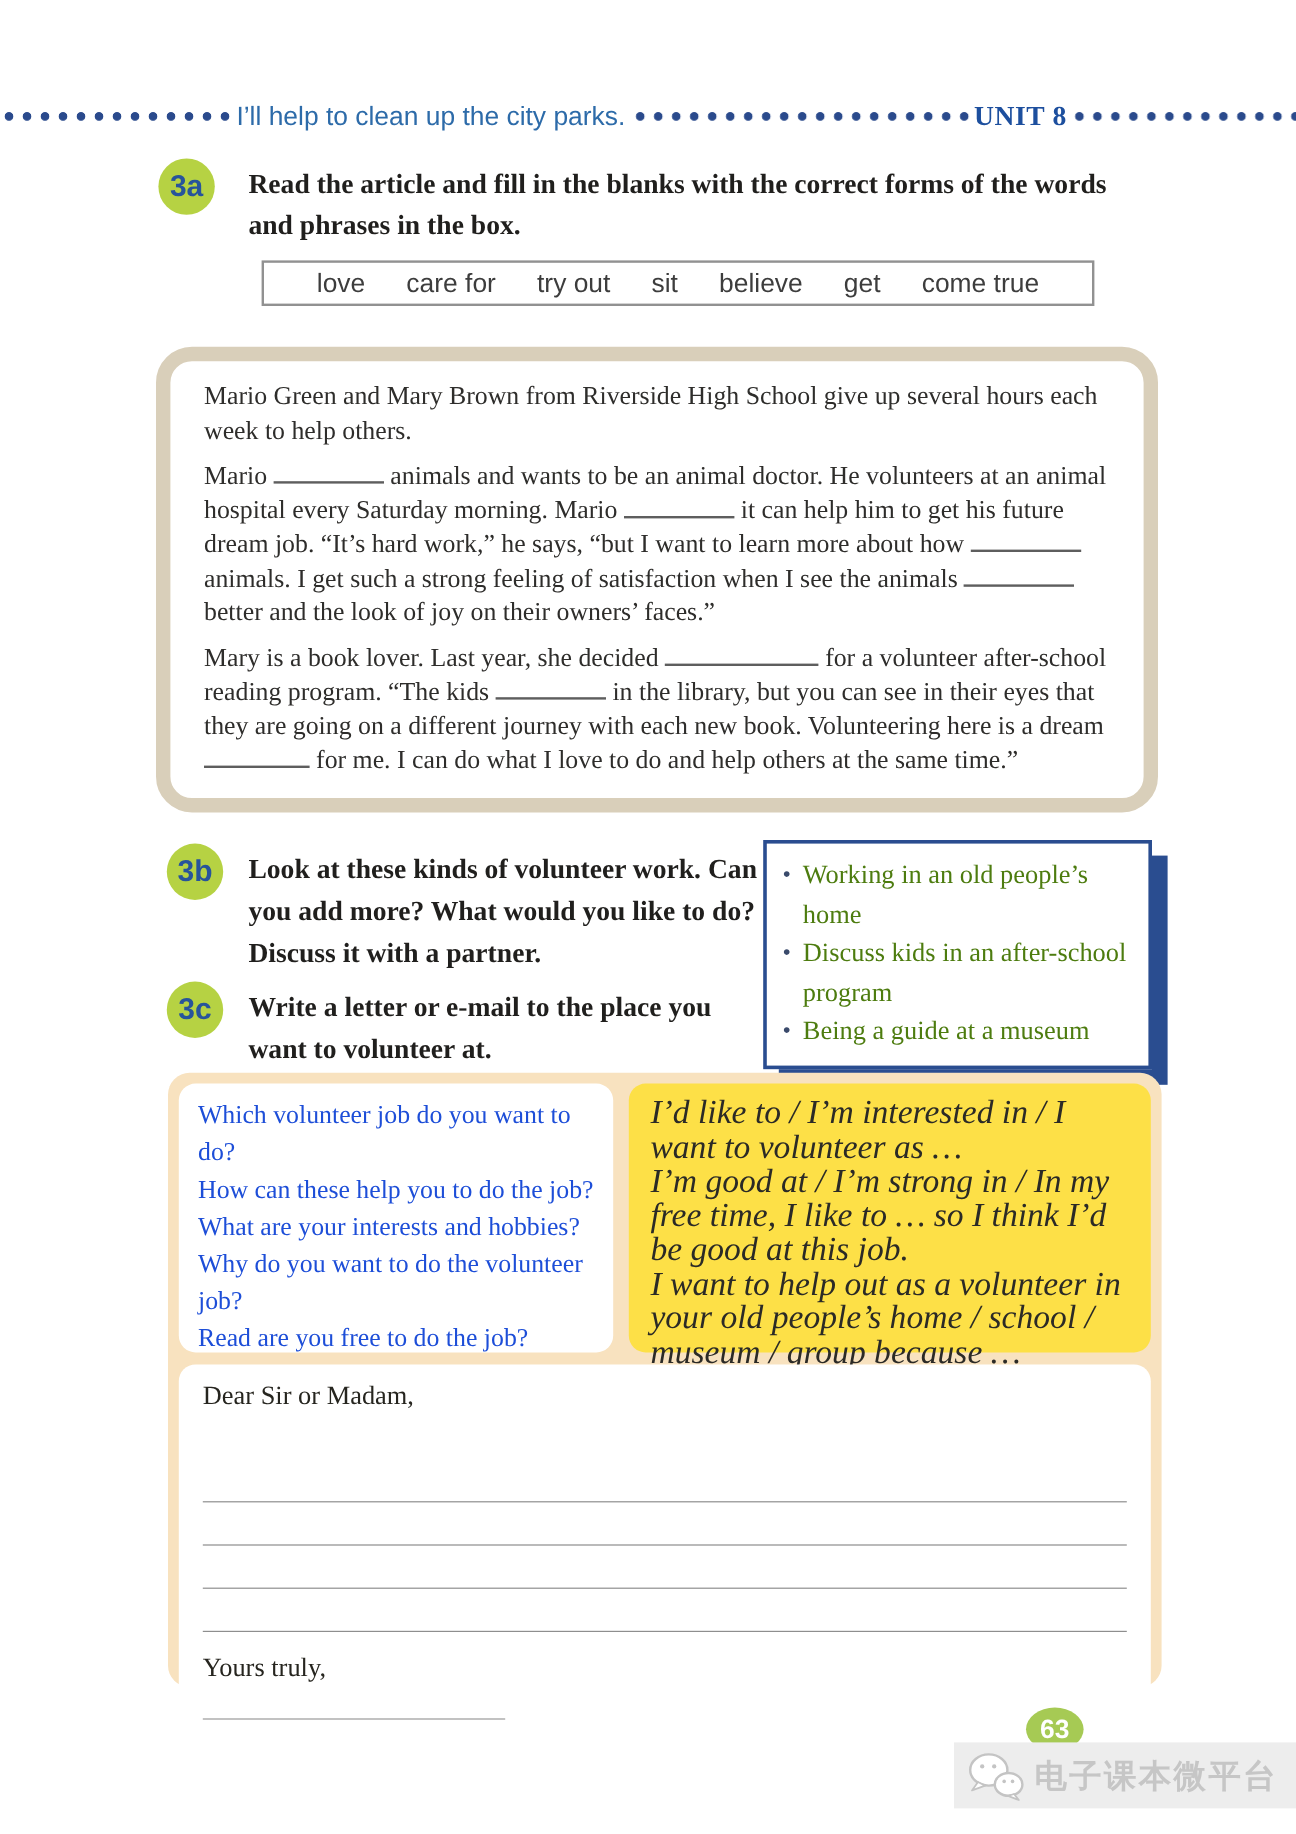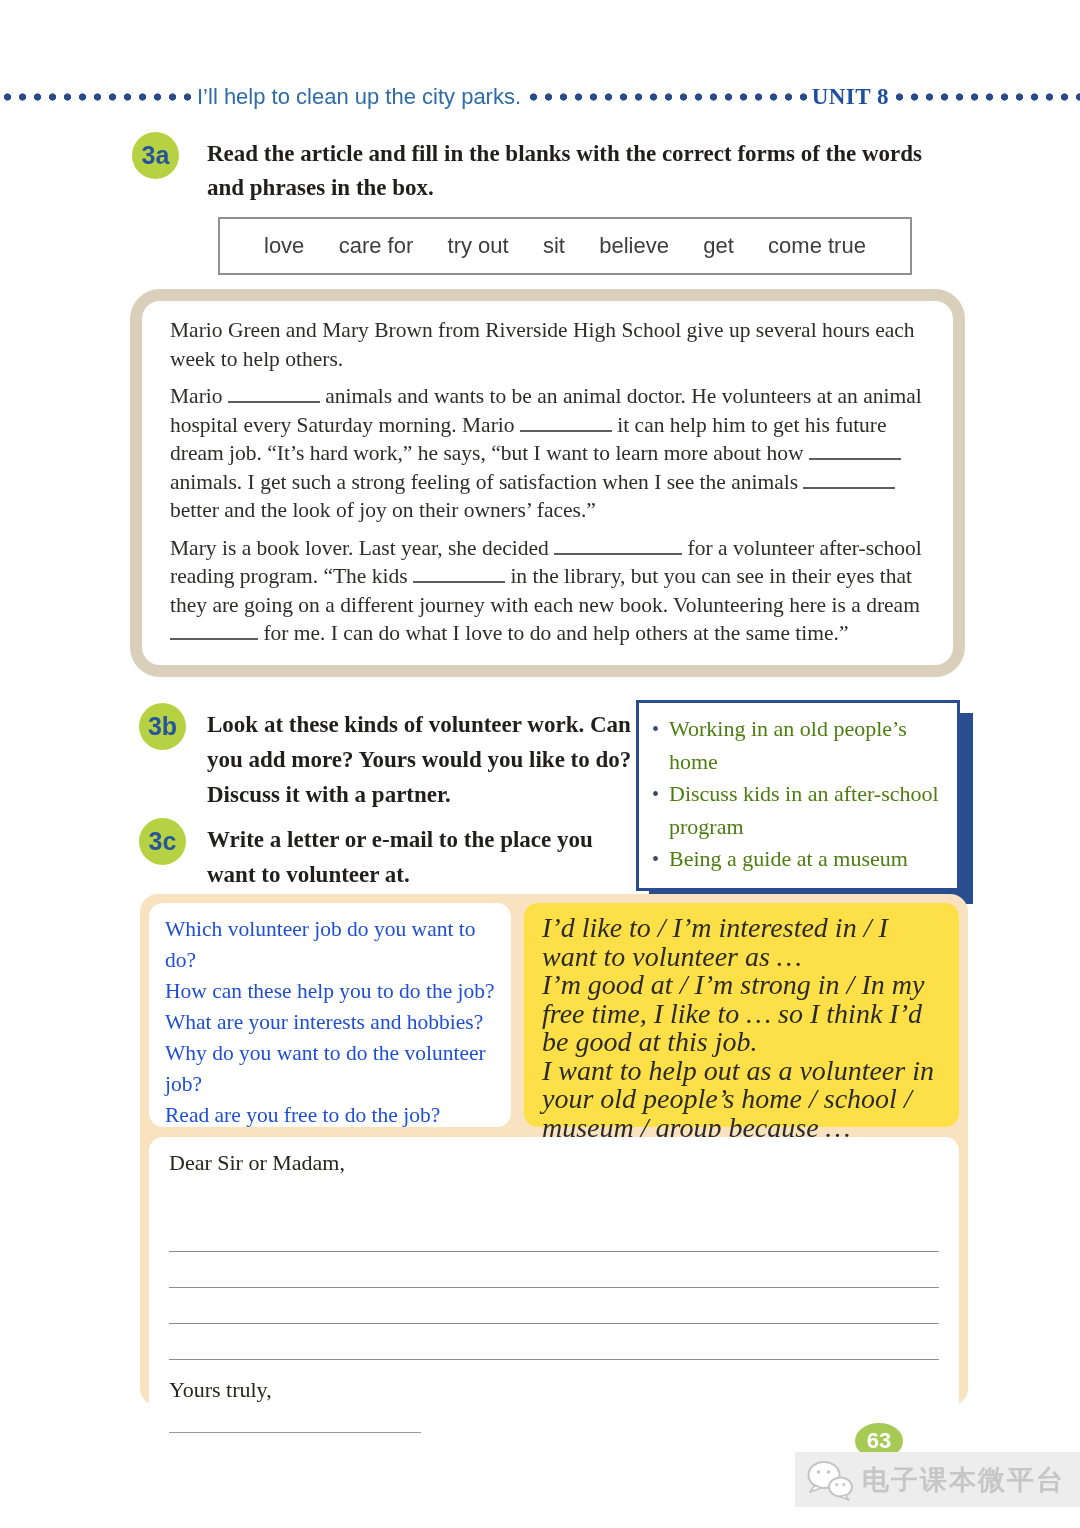--- a/index.html
+++ b/index.html
@@ -22,21 +22,21 @@
          display:flex;align-items:center;justify-content:center;}
   .b3a{left:132px;top:132px;}
   .b3b{left:139px;top:703px;}
   .b3c{left:139px;top:818px;}
   .instr{position:absolute;font-weight:bold;font-size:23px;line-height:34px;color:#201f1d;}
   .i3a{left:207px;top:137px;width:720px;}
   .i3b{left:207px;top:707px;width:428px;line-height:35px;}
   .i3c{left:207px;top:822px;width:400px;line-height:35px;}
 
   
-  .word-box{position:absolute;left:218px;top:217px;width:694px;height:58px;box-sizing:border-box;
+  .word-box{position:absolute;left:218px;top:217px;width:694px;height:38px;box-sizing:border-box;
             border:2px solid #919191;display:flex;align-items:center;justify-content:space-between;
             padding:0 44px;font-family:"Liberation Sans",sans-serif;font-size:22px;color:#3d3d3d;}
 
   
   .article-box{position:absolute;left:130px;top:289px;width:835px;height:388px;box-sizing:border-box;
                background:#fff;border:12px solid #d9cfba;border-radius:30px;padding:15px 26px 0 28px;}
   .apara{margin:0 0 9px 0;font-size:21.5px;line-height:28.5px;}
   .blank{display:inline-block;border-bottom:2px solid #5e5e5e;height:16px;}
 
   
@@ -97,21 +97,21 @@
 
   <div class="article-box">
     <div class="article-body">
         <p class="apara">Mario Green and Mary Brown from Riverside High School give up several hours each week to help others.</p>
         <p class="apara">Mario <span class="blank" style="width: 92px;"></span> animals and wants to be an animal doctor. He volunteers at an animal hospital every Saturday morning. Mario <span class="blank" style="width: 92px;"></span> it can help him to get his future dream job. “It’s hard work,” he says, “but I want to learn more about how <span class="blank" style="width: 92px;"></span> animals. I get such a strong feeling of satisfaction when I see the animals <span class="blank" style="width: 92px;"></span> better and the look of joy on their owners’ faces.”</p>
         <p class="apara">Mary is a book lover. Last year, she decided <span class="blank" style="width: 128px;"></span> for a volunteer after-school reading program. “The kids <span class="blank" style="width: 92px;"></span> in the library, but you can see in their eyes that they are going on a different journey with each new book. Volunteering here is a dream <span class="blank" style="width: 88px;"></span> for me. I can do what I love to do and help others at the same time.”</p>
       </div>
   </div>
 
   <div class="badge b3b">3b</div>
-  <div class="instr i3b">Look at these kinds of volunteer work. Can you add more? Yours would you like to do? Discuss it with a partner.</div>
+  <div class="instr i3b">Look at these kinds of volunteer work. Can you add more? What would you like to do? Discuss it with a partner.</div>
 
   <div class="volunteer-box">
     <ul>
         <li class="vitem">Working in an old people’s home</li>
         <li class="vitem">Discuss kids in an after-school program</li>
         <li class="vitem">Being a guide at a museum</li>
       </ul>
   </div>
 
   <div class="badge b3c">3c</div>

